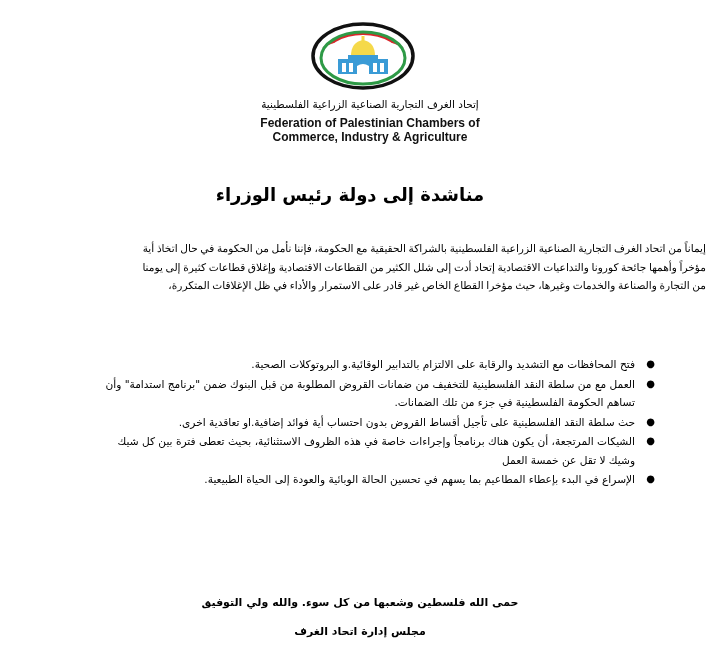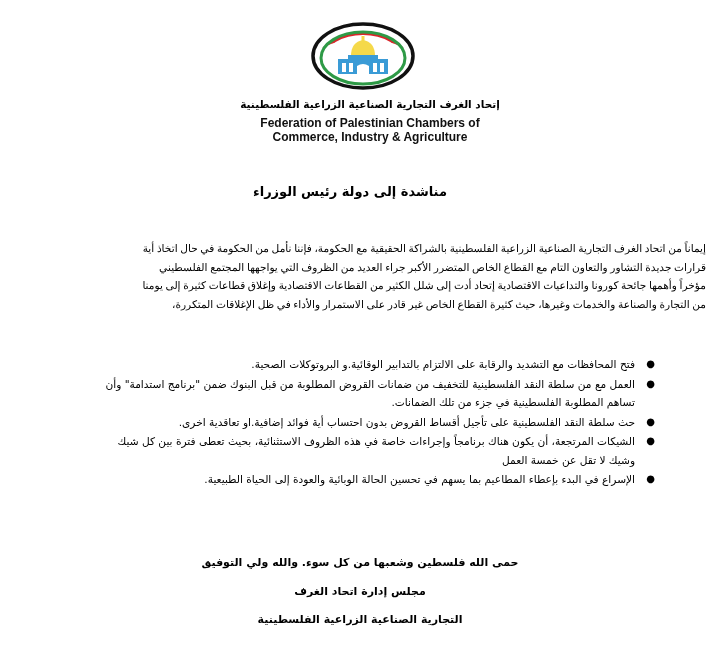--- a/index.html
+++ b/index.html
@@ -1,27 +1,27 @@
 <!DOCTYPE html>
 <html><head>
   <meta charset="utf-8">
   <style>
     html, body { margin: 0; padding: 0; background: #ffffff; }
     body { width: 726px; height: 646px; position: relative; overflow: hidden; font-family: "DejaVu Sans", sans-serif; color: #000; }
     .logo { position: absolute; left: 310px; top: 18px; width: 106px; height: 72px; }
-    .org-ar { position: absolute; left: 230px; top: 98px; width: 280px; text-align: center; direction: rtl; font-family: "DejaVu Sans", sans-serif; font-weight: bold; font-size: 10.5px; letter-spacing: 0.2px; }
+    .org-ar { position: absolute; left: 230px; top: 98px; width: 280px; text-align: center; direction: rtl; font-family: "DejaVu Sans", sans-serif; font-weight: normal; font-size: 10.5px; letter-spacing: 0.2px; }
     .org-en { position: absolute; left: 230px; top: 116px; width: 280px; text-align: center; font-family: "Liberation Sans", sans-serif; font-weight: bold; font-size: 12px; color: #111; }
-    .title { position: absolute; left: 200px; top: 184px; width: 300px; text-align: center; direction: rtl; font-family: "DejaVu Sans", sans-serif; font-weight: bold; font-size: 13px; }
+    .title { position: absolute; left: 200px; top: 184px; width: 300px; text-align: center; direction: rtl; font-family: "DejaVu Sans", sans-serif; font-weight: bold; font-size: 18px; }
     .para { position: absolute; left: 40px; top: 240px; width: 666px; direction: rtl; text-align: justify; font-family: Liberation Serif, serif; font-size: 10.6px; line-height: 18.6px; }
     .para .line { display: block; white-space: nowrap; overflow: hidden; text-align: right; }
     .bullets { position: absolute; left: 60px; top: 355px; width: 595px; direction: rtl; margin: 0; padding: 0; list-style: none; font-family: "DejaVu Sans", sans-serif; font-size: 10.6px; line-height: 18.5px; }
     .bullets li { position: relative; padding-right: 20px; margin-bottom: 1px; }
     .bullets li .bullet { position: absolute; right: 0; top: 0; font-size: 10px; }
     .bullets li .line { display: block; white-space: nowrap; text-align: right; }
-    .closing { position: absolute; left: 180px; width: 360px; text-align: center; direction: rtl; font-family: "DejaVu Sans", sans-serif; font-weight: bold; font-size: 11px; }
+    .closing { position: absolute; left: 180px; width: 360px; text-align: center; direction: rtl; font-family: "DejaVu Sans", sans-serif; font-weight: bold; font-size: 11px; margin-top: 40px; }
   </style>
 </head>
 <body>
 
 <svg class="logo" viewBox="0 0 106 72">
   <ellipse cx="53" cy="38" rx="50" ry="32" fill="none" stroke="#111111" stroke-width="3.5"></ellipse>
   <path d="M 12 30 Q 53 -4 94 30 Q 53 10 12 30 Z" fill="#d9262b"></path>
   <ellipse cx="53" cy="40" rx="42" ry="26" fill="none" stroke="#2e9a46" stroke-width="3"></ellipse>
   <ellipse cx="53" cy="40" rx="38" ry="23" fill="#ffffff"></ellipse>
   <path d="M 41 38 Q 41 24 53 22 Q 65 24 65 38 Z" fill="#f5d94a"></path>
@@ -35,34 +35,33 @@
   <rect x="70" y="45" width="4" height="9" fill="#ffffff"></rect>
 </svg>
 
 <div class="org-ar">إتحاد الغرف التجارية الصناعية الزراعية الفلسطينية</div>
 <div class="org-en">Federation of Palestinian Chambers of Commerce, Industry &amp; Agriculture</div>
 
 <div class="title">مناشدة إلى دولة رئيس الوزراء</div>
 
 <div class="para">
   <span class="line">إيماناً من اتحاد الغرف التجارية الصناعية الزراعية الفلسطينية بالشراكة الحقيقية مع الحكومة، فإننا نأمل من الحكومة في حال اتخاذ أية</span>
-  <span class="line">قرارات جديدة التشاور والتعاون التام مع القطاع الخاص المتضرر الأكبر جراء العديد من الظروف التي يواجهها المجتمع الفلسطيني</span>
   <span class="line">مؤخراً وأهمها جائحة كورونا والتداعيات الاقتصادية إتحاد أدت إلى شلل الكثير من القطاعات الاقتصادية وإغلاق قطاعات كثيرة إلى يومنا</span>
-  <span class="line">من التجارة والصناعة والخدمات وغيرها، حيث كثيرة القطاع الخاص غير قادر على الاستمرار والأداء في ظل الإغلاقات المتكررة،</span>
+  <span class="line">من التجارة والصناعة والخدمات وغيرها، حيث مؤخرا القطاع الخاص غير قادر على الاستمرار والأداء في ظل الإغلاقات المتكررة،</span>
 </div>
 
 <ul class="bullets">
   <li>
     <span class="bullet">●</span>
     <span class="line">فتح المحافظات مع التشديد والرقابة على الالتزام بالتدابير الوقائية.و البروتوكلات الصحية.</span>
   </li>
   <li>
     <span class="bullet">●</span>
     <span class="line">العمل مع من سلطة النقد الفلسطينية للتخفيف من ضمانات القروض المطلوبة من قبل البنوك ضمن "برنامج استدامة" وأن</span>
-    <span class="line">تساهم المطلوبة الفلسطينية في جزء من تلك الضمانات.</span>
+    <span class="line">تساهم الحكومة الفلسطينية في جزء من تلك الضمانات.</span>
   </li>
   <li>
     <span class="bullet">●</span>
     <span class="line">حث سلطة النقد الفلسطينية على تأجيل أقساط القروض بدون احتساب أية فوائد إضافية.او تعاقدية اخرى.</span>
   </li>
   <li>
     <span class="bullet">●</span>
     <span class="line">الشيكات المرتجعة، أن يكون هناك برنامجاً وإجراءات خاصة في هذه الظروف الاستثنائية، بحيث تعطى فترة بين كل شيك</span>
     <span class="line">وشيك لا تقل عن خمسة العمل</span>
   </li>

